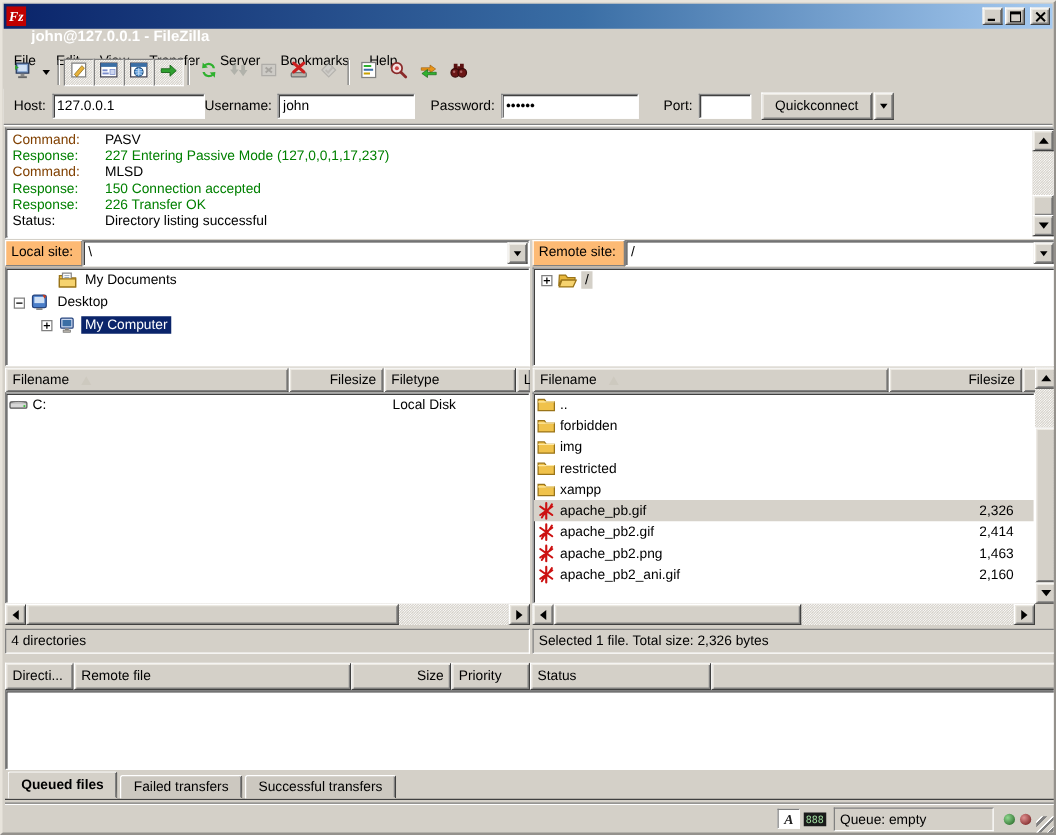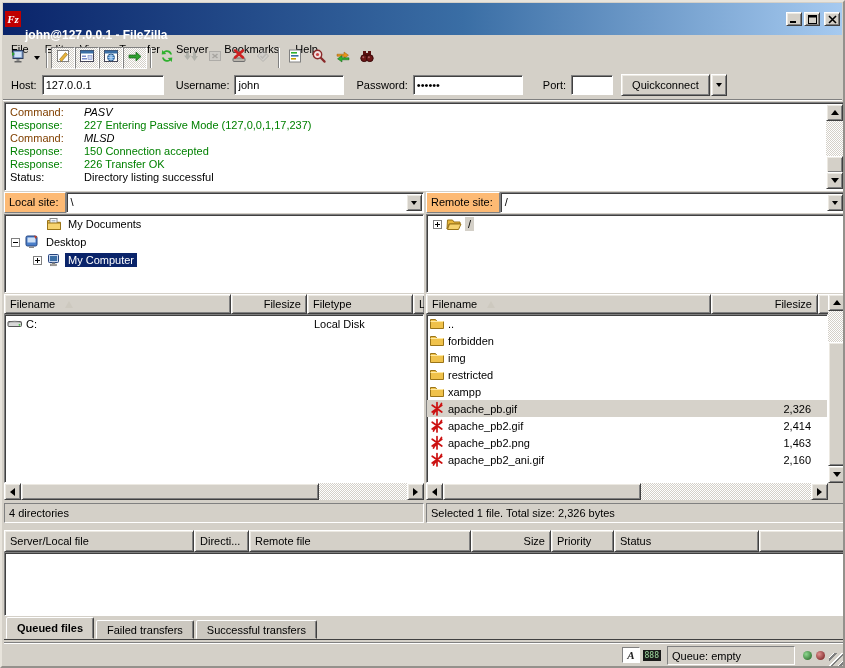--- a/index.html
+++ b/index.html
@@ -8,21 +8,21 @@
     position:relative;width:845px;height:668px;background:#d4d0c8;
     font-family:"Liberation Sans",sans-serif;font-size:11px;color:#000;
     border:2px outset #e8e4dc;overflow:hidden;
   }
   
   .sunken{border:1px solid;border-color:#808080 #fff #fff #808080;box-shadow:inset 1px 1px 0 #404040;background:#fff;}
   .sunken-flat{border:1px solid;border-color:#808080 #fff #fff #808080;background:#d4d0c8;}
   .raised{border:1px solid;border-color:#fff #404040 #404040 #fff;box-shadow:inset 1px 1px 0 #ece9e2,inset -1px -1px 0 #808080;background:#d4d0c8;}
   .checker{background-image:linear-gradient(45deg,#fff 25%,transparent 25%,transparent 75%,#fff 75%),linear-gradient(45deg,#fff 25%,transparent 25%,transparent 75%,#fff 75%);background-size:2px 2px;background-position:0 0,1px 1px;background-color:#d4d0c8;}
   
-  .titlebar{position:absolute;left:1px;top:1px;width:839px;height:20px;background:linear-gradient(90deg,#0a246a,#3a6ea5 55%,#a6caf0);display:flex;align-items:center;padding:16px 2px;}
+  .titlebar{position:absolute;left:1px;top:1px;width:839px;height:20px;background:linear-gradient(90deg,#0a246a,#3a6ea5 55%,#a6caf0);display:flex;align-items:center;padding:4px 2px;}
   .titlebar .apptitle{color:#fff;font-weight:bold;font-size:12px;margin-left:4px;flex:1;white-space:nowrap;margin-top:32px;}
   .winbtn{width:16px;height:14px;margin-left:2px;display:flex;align-items:center;justify-content:center;}
   .winbtn svg{display:block;}
   
   .menubar{position:absolute;left:1px;top:22px;width:839px;height:20px;display:flex;align-items:center;}
   .menu-item{padding:2px 8px;margin-top:29px;}
   
   .toolbar{position:absolute;left:1px;top:43px;width:839px;height:25px;display:flex;align-items:center;padding-left:3px;}
   .tb-sep{width:2px;height:20px;margin:0 3px;border-left:1px solid #808080;border-right:1px solid #fff;}
   .tb-btn{width:24px;height:22px;display:flex;align-items:center;justify-content:center;border:1px solid transparent;background:transparent;padding:0;}
@@ -34,21 +34,21 @@
   .qc{position:absolute;left:1px;top:68px;width:839px;height:30px;display:flex;align-items:center;padding-left:8px;border-bottom:1px solid #808080;box-shadow:0 1px 0 #fff;}
   .qc label{margin-right:5px;}
   .qc .field{height:20px;font-family:"Liberation Sans",sans-serif;font-size:11px;padding:2px 3px;outline:none;}
   .qc-btn{height:22px;padding:0 10px;font-family:"Liberation Sans",sans-serif;font-size:11px;}
   .qc-drop{width:16px;height:22px;display:flex;align-items:center;justify-content:center;margin-left:1px;}
   
   .log{position:absolute;left:2px;top:100px;width:841px;height:89px;overflow:hidden;padding-left:43px;}
   .log-inner{position:absolute;left:1px;top:1px;right:18px;bottom:1px;background:#fff;padding:2px 0 0 4px;}
   .log-line{display:flex;line-height:13px;}
   .log-label{width:74px;flex:none;}
-  .c-command .log-label{color:#804000;} .c-command .log-text{color:#000;font-style:italic;}
+  .c-command .log-label{color:#804000;} .c-command .log-text{color:#000;}
   .c-response .log-label,.c-response .log-text{color:#008000;}
   .c-status .log-label,.c-status .log-text{color:#000;}
   
   .vsb{position:absolute;width:17px;}
   .hsb{position:absolute;height:17px;}
   .sb-btn{position:absolute;width:17px;height:17px;display:flex;align-items:center;justify-content:center;}
   .sb-thumb{position:absolute;}
   .tri-up{width:0;height:0;border-left:4px solid transparent;border-right:4px solid transparent;border-bottom:5px solid #000;}
   .tri-dn{width:0;height:0;border-left:4px solid transparent;border-right:4px solid transparent;border-top:5px solid #000;}
   .tri-lf{width:0;height:0;border-top:4px solid transparent;border-bottom:4px solid transparent;border-right:5px solid #000;}
@@ -250,21 +250,21 @@
             <circle cx="10.8" cy="10.2" r="3.4" fill="#6b1616" stroke="#3a0a0a"></circle>
             <circle cx="4.3" cy="9.3" r="1" fill="#a86060"></circle>
             <circle cx="9.9" cy="9.3" r="1" fill="#a86060"></circle>
           </svg></span>
       </button>
     </div>
 
   <div class="qc">
     <label>Host:</label>
     <input class="field sunken" style="width: 122px;" value="127.0.0.1">
-    <label style="margin-left:12px">Username:</label>
+    <label style="">Username:</label>
     <input class="field sunken" style="width: 110px;" value="john">
     <label style="margin-left:12px">Password:</label>
     <input class="field sunken" style="width: 110px;" value="••••••">
     <label style="margin-left:20px">Port:</label>
     <input class="field sunken" style="width: 42px;" value="">
     <button class="qc-btn raised" style="margin-left:8px">Quickconnect</button>
     <span class="qc-drop raised">
         <span class="arr-down"></span>
       </span>
   </div>
@@ -504,23 +504,20 @@
         </span>
       <span class="sb-thumb raised" style="top:0;left:17px;width:198px;height:17px;"></span>
       <span class="sb-btn raised" style="right:0;">
           <span class="tri-rt"></span>
         </span>
     </div>
     <div class="status-row sunken-flat">Selected 1 file. Total size: 2,326 bytes</div>
   </div>
 
   <div class="queue-hdr" id="queue-header">
-      <div class="hdr-cell raised" style="width: 190px;">
-        <span>Server/Local file</span>
-      </div>
       <div class="hdr-cell raised" style="width: 55px;">
         <span>Directi...</span>
       </div>
       <div class="hdr-cell raised" style="width: 222px;">
         <span>Remote file</span>
       </div>
       <div class="hdr-cell raised right" style="width: 80px;">
         <span>Size</span>
       </div>
       <div class="hdr-cell raised" style="width: 63px;">

